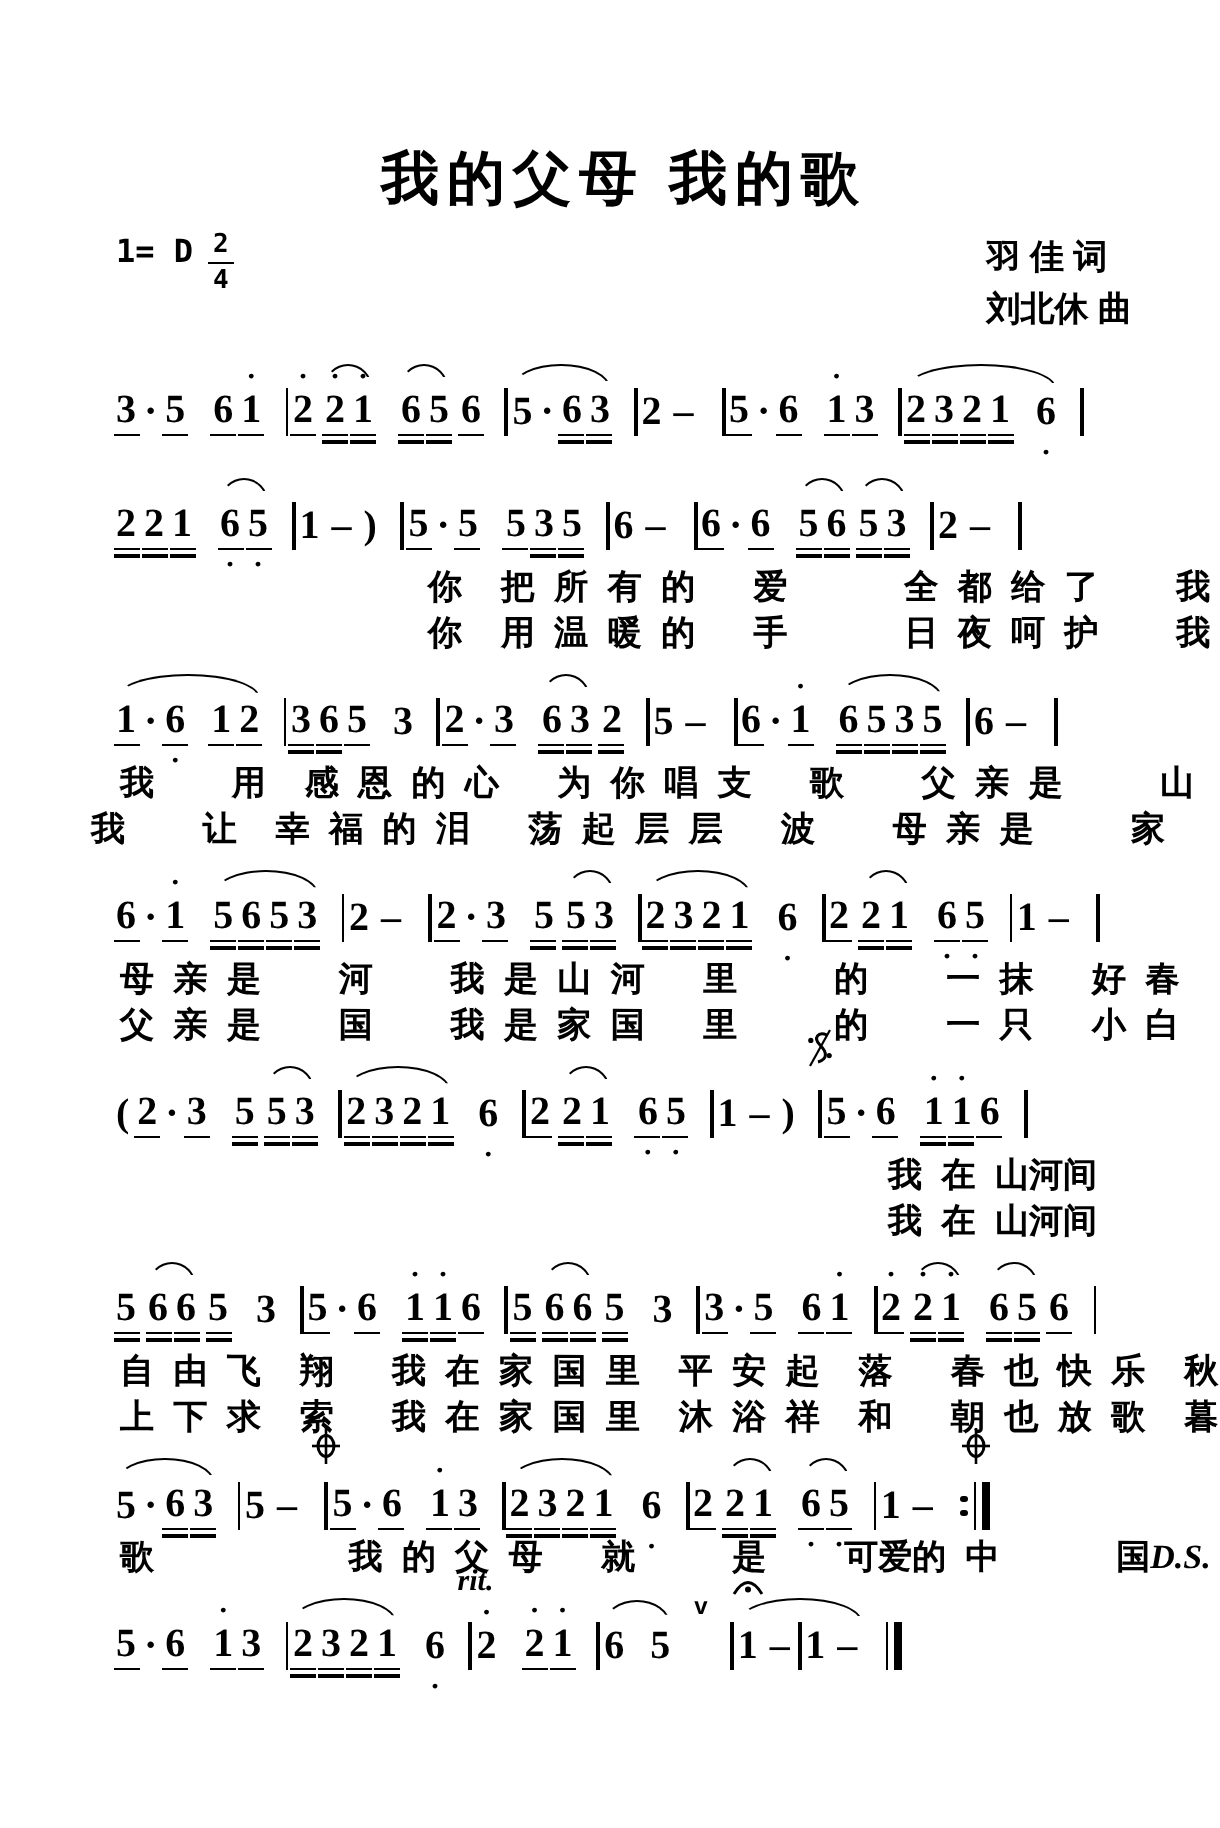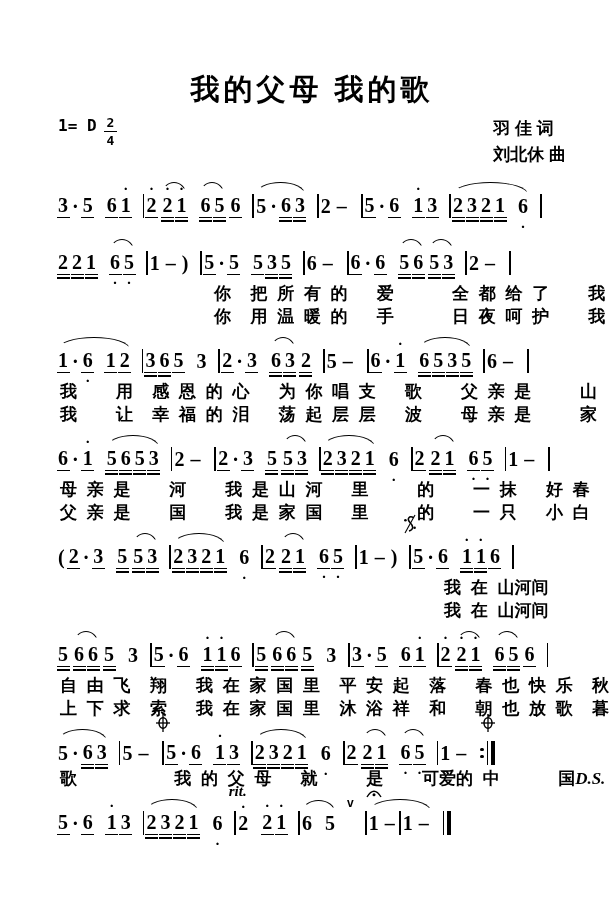--- a/index.html
+++ b/index.html
@@ -277,21 +277,21 @@
           </span>
           <span class="cell">
             <span class="tk"><span>6</span></span>
             <span class="dash">–</span>
           </span>
           <span class="cell barcell">
             <span class="bar"></span>
           </span>
         </div>
         <div class="lyr first" style="padding-left: 4px;"><span>我    用  感 恩 的 心   为 你 唱 支   歌    父 亲 是     山</span></div>
-        <div class="lyr" style="padding-left: 4px;"><span>我    让  幸 福 的 泪   荡 起 层 层   波    母 亲 是     家</span></div>
+        <div class="lyr" style="padding-left: 4px; justify-content: center;"><span>我    让  幸 福 的 泪   荡 起 层 层   波    母 亲 是     家</span></div>
       </div>
       <div class="line">
         <div class="notes">
           <span class="cell">
             <span class="tk u1"><span>6</span></span>
             <span class="dotsep">·</span>
             <span class="tk u1"><span class="td">·</span><span>1</span></span>
           </span>
           <span class="cell arc">
             <span class="tk u2"><span>5</span></span>

